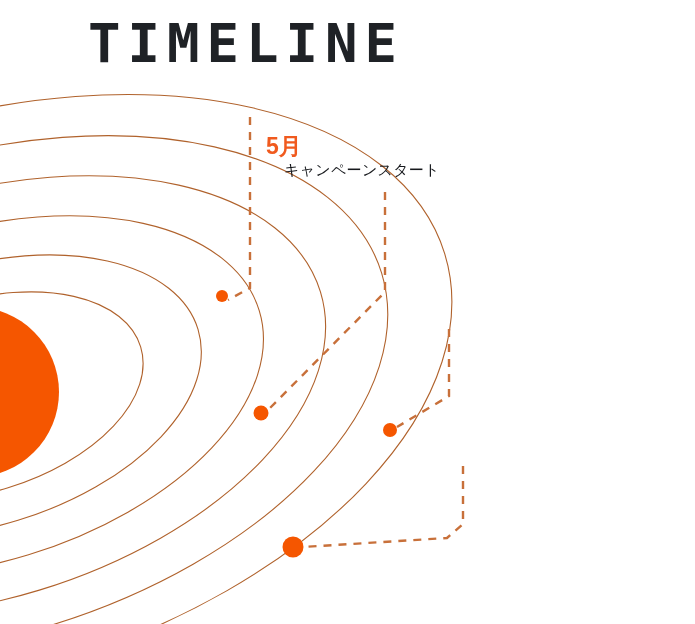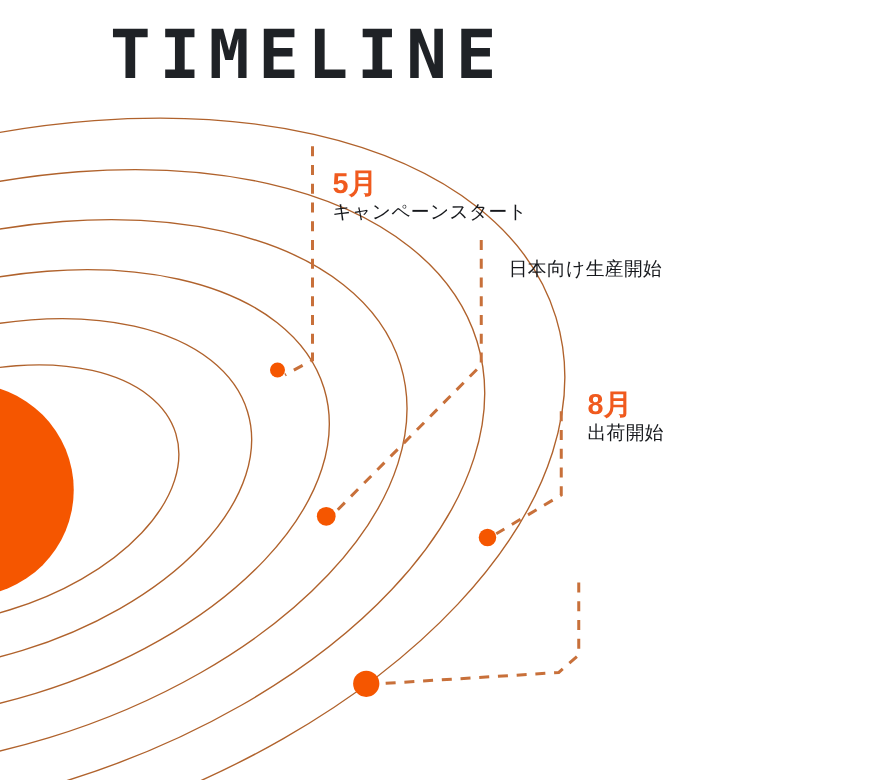--- a/index.html
+++ b/index.html
@@ -52,20 +52,21 @@
     line-height: 1.1;
     letter-spacing: 0px;
   }
   .milestone-desc {
     font-size: 15px;
     font-weight: 500;
     color: #16181c;
     line-height: 1.25;
     letter-spacing: 0.3px;
     margin-top: 2px;
+    margin-left: 18px;
   }
 
   
   #label-0 { left: 266px; top: 134px; }
   #label-1 { left: 407px; top: 205px; }
   #label-2 { left: 470px; top: 311px; }
   #label-3 { left: 470px; top: 452px; }
 </style>
 </head>
 <body>
@@ -101,22 +102,17 @@
       <circle cx="293" cy="547" r="10.5" fill="#f55600"></circle>
     </g>
   </svg>
 
   <div class="milestone-label" id="label-0">
     <div class="milestone-month">5月</div>
     <div class="milestone-desc">キャンペーンスタート</div>
   </div>
 
   <div class="milestone-label" id="label-1">
-    <div class="milestone-desc">日本向け生産開始</div>
   </div>
 
-  <div class="milestone-label" id="label-2">
-    <div class="milestone-month">8月</div>
-    <div class="milestone-desc">出荷開始</div>
-  </div>
 
 
 </div>
 
 </body></html>

